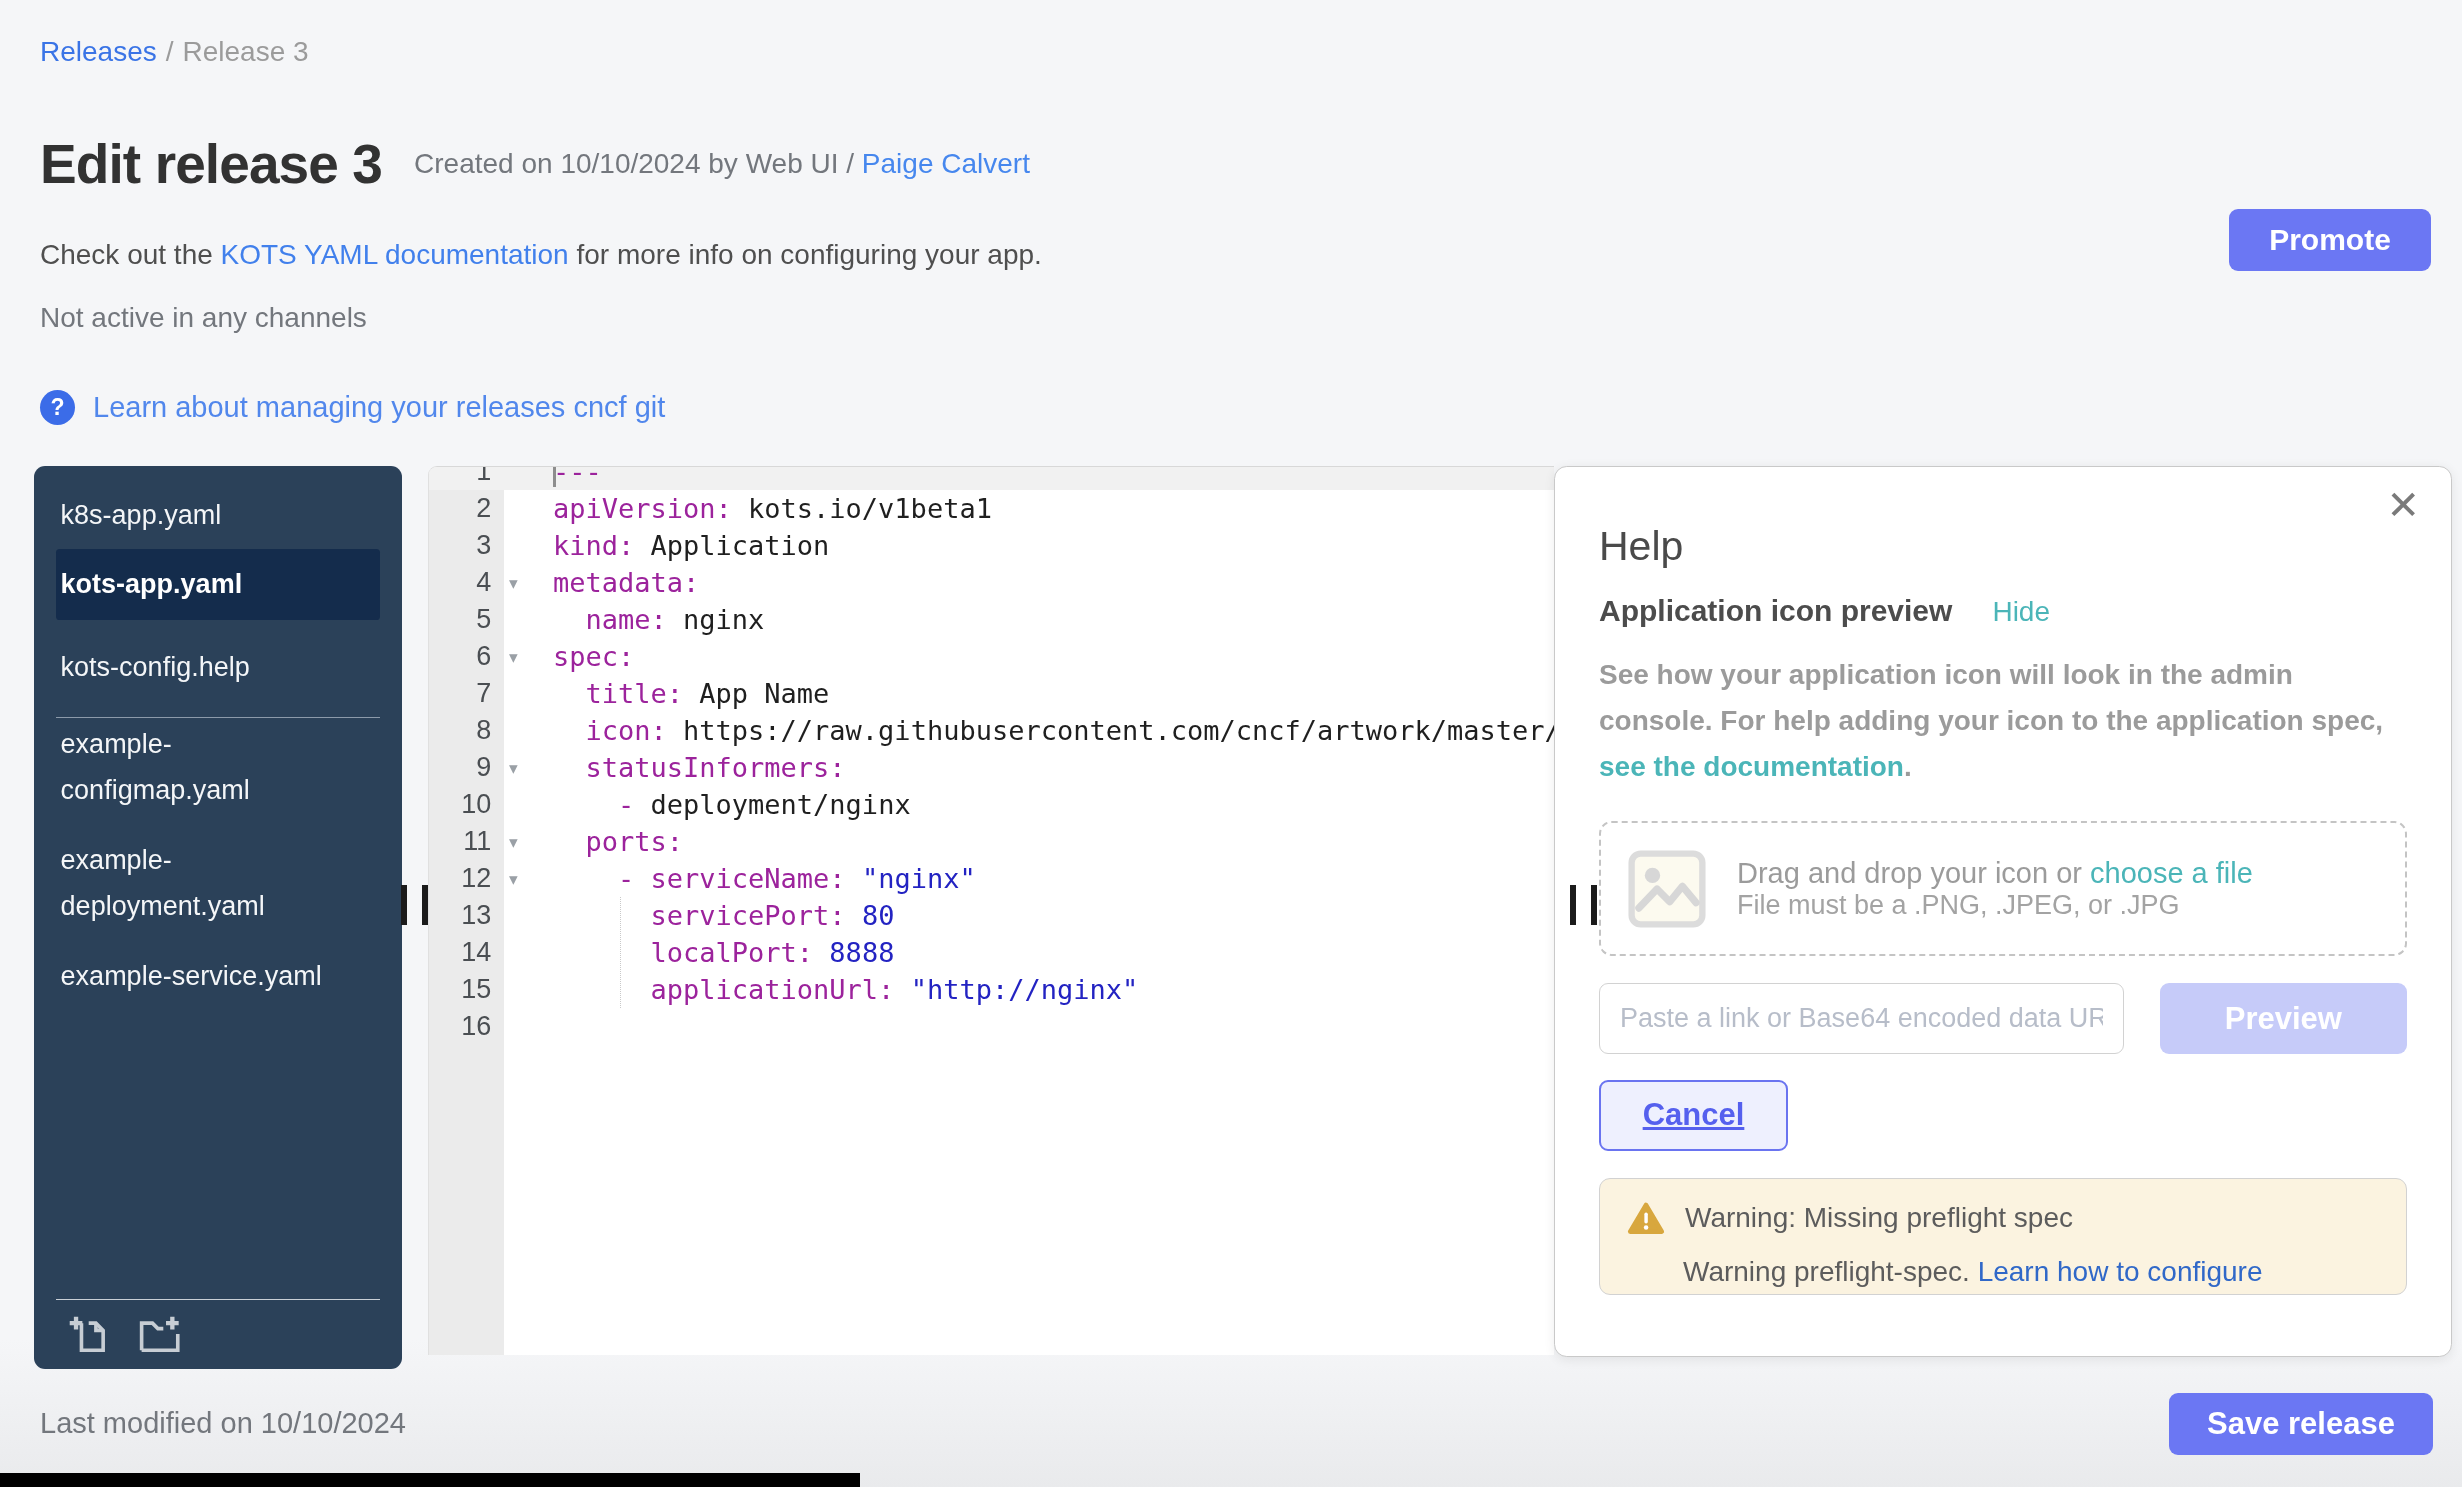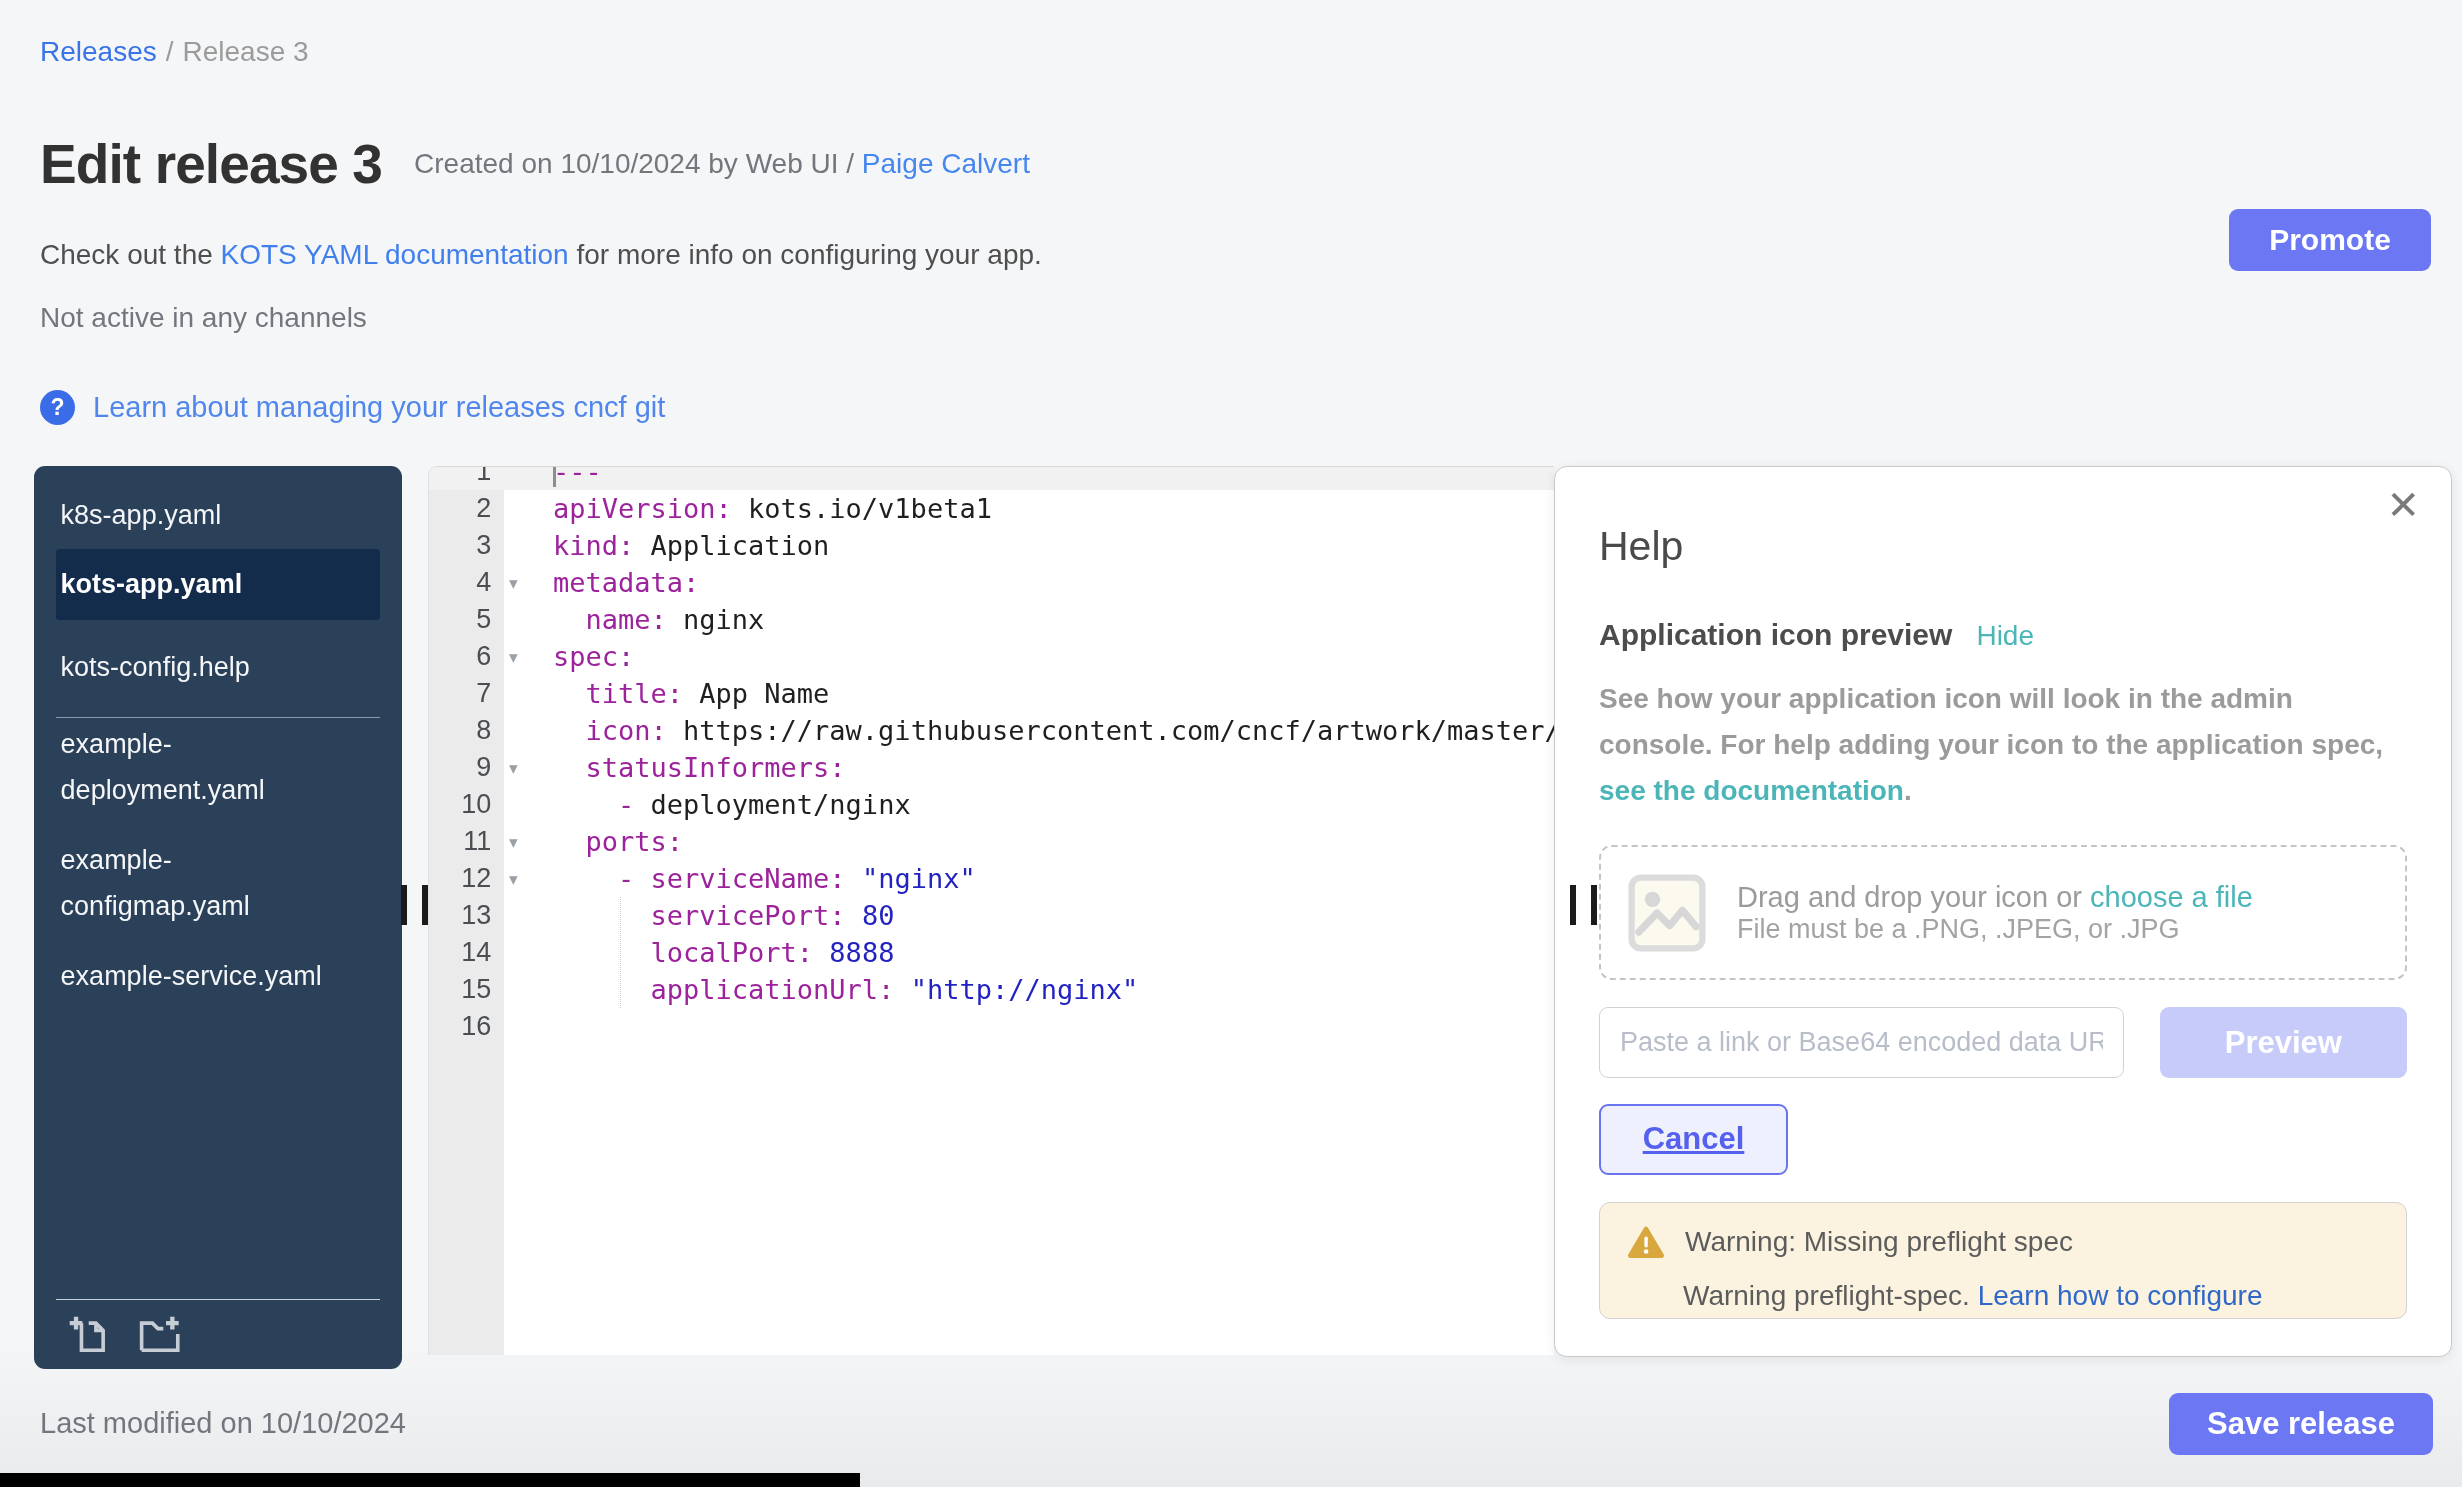--- a/index.html
+++ b/index.html
@@ -76,21 +76,21 @@
   .grip.right { left:1570px; }
 
   
   .help-panel { position:absolute; left:1554px; top:466px; width:898px; height:891px;
     background:#fff; border:1.8px solid #c9c9c9; border-radius:12.7px;
     box-shadow:0 2.7px 11px rgba(0,0,0,.08); z-index:20; }
   .help-close { position:absolute; right:31px; top:18px; font-size:40px; color:#7a7a7a;
     font-weight:300; cursor:pointer; line-height:1; }
   .help-body { position:absolute; left:44px; right:44px; top:0; }
   .help-title { margin-top:56px; font-size:41px; font-weight:500; color:#4a4a4a; }
-  .section-row { margin-top:48px; display:flex; align-items:baseline; gap:24px; }
+  .section-row { margin-top:24px; display:flex; align-items:baseline; gap:40px; }
   .section-title { font-size:30px; font-weight:700; color:#4c4c4c; }
   .hide-link { font-size:28px; color:#4bb5b8; cursor:pointer; }
   .help-desc { margin-top:24px; width:801px; font-size:28px; line-height:46px; color:#9b9b9b;font-weight:bold; }
   .teal { color:#4bb5b8; cursor:pointer; }
   .drop-zone { margin-top:31px; height:135px; border:2.7px dashed #c4c4c4; border-radius:12.7px;
     display:flex; align-items:center; padding-left:27px; gap:31px; cursor:pointer; }
   .drop-text1 { font-size:29px; color:#9b9b9b; }
   .drop-text2 { font-size:27px; color:#a3a3a3; }
   .url-row { margin-top:27px; display:flex; gap:36px; align-items:center; }
   .url-input { width:526px; height:71px; border:1.8px solid #d2d2d2; border-radius:9px;
@@ -145,22 +145,22 @@
 
   <div class="file-sidebar">
     <div class="file-list">
       <div>
           <div class="file-item">k8s-app.yaml</div>
           <div class="file-item selected">kots-app.yaml</div>
           <div class="file-item">kots-config.help</div>
         </div>
       <hr class="sb-divider">
       <div>
+          <div class="file-item">example-configmap.yaml</div>
           <div class="file-item">example-deployment.yaml</div>
-          <div class="file-item">example-configmap.yaml</div>
           <div class="file-item">example-service.yaml</div>
         </div>
     </div>
     <div class="sidebar-bottom-divider"></div>
     <div class="sidebar-icons">
       <svg width="47" height="44" viewBox="0 0 26 24" fill="none" stroke="#c7cdd4" stroke-width="2">
         <path d="M8 6 V21 H20 V10 L16 6 H12"></path>
         <path d="M16 6 V10 H20"></path>
         <path d="M5 2.5 V9.5 M1.5 6 H8.5" stroke-width="2.4"></path>
       </svg>

